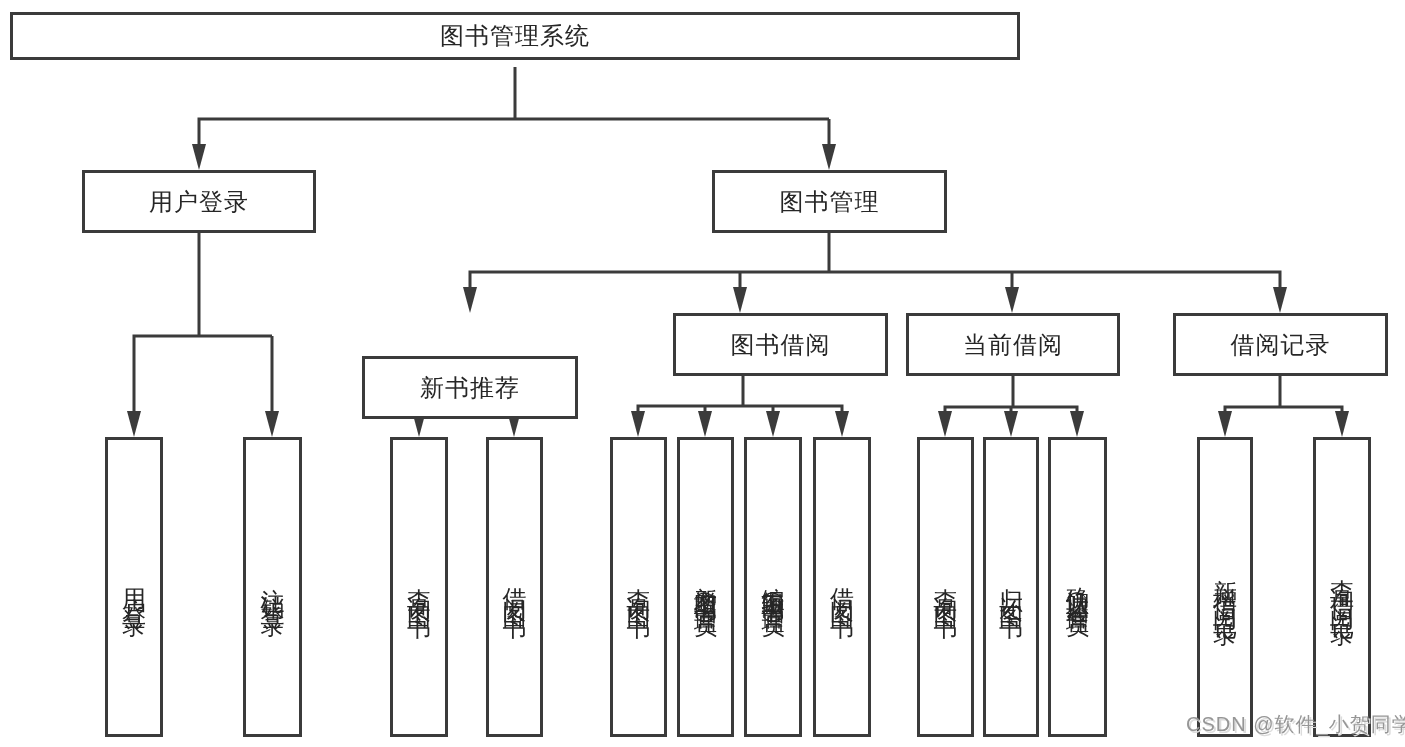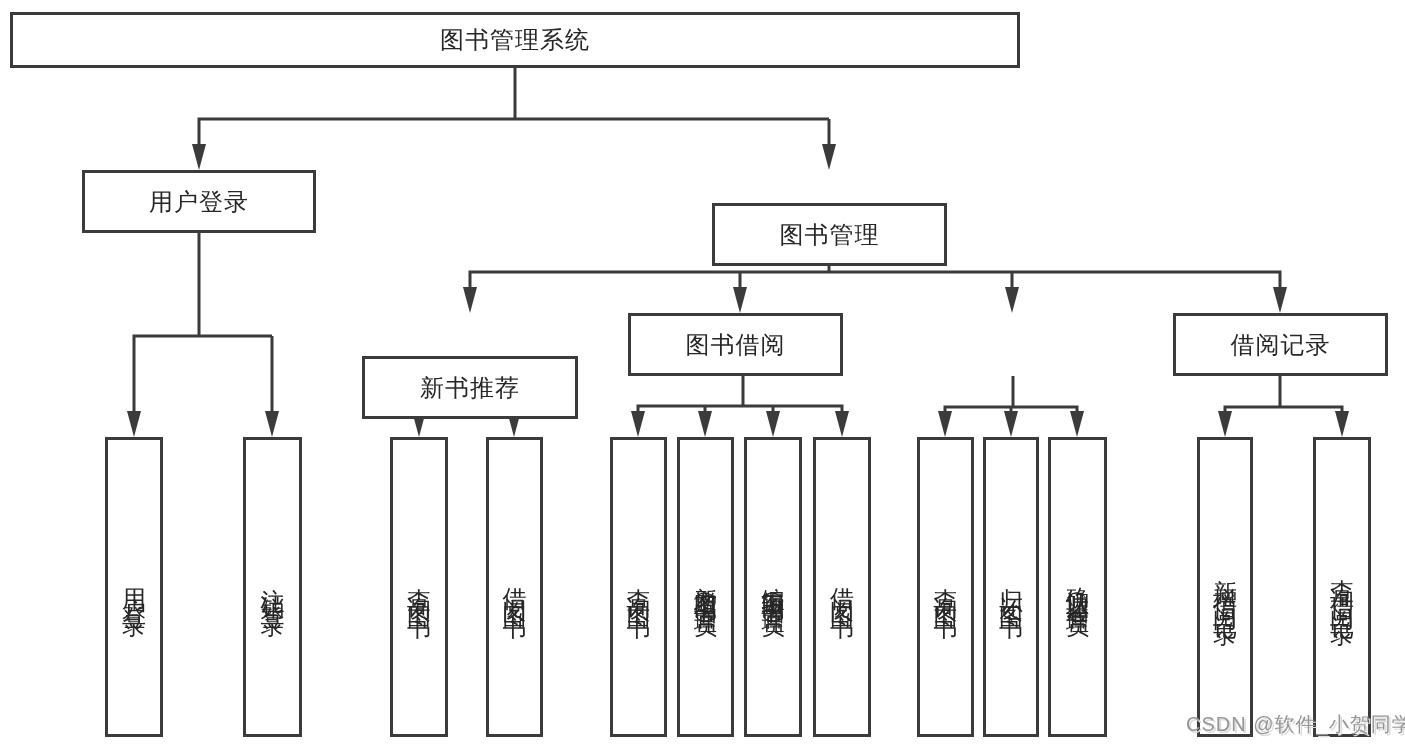--- a/index.html
+++ b/index.html
@@ -69,27 +69,28 @@
       <polygon fill="#3b3b3b" stroke="none" points="1004,411 1018,411 1011,437"></polygon>
       <polygon fill="#3b3b3b" stroke="none" points="1070,411 1084,411 1077,437"></polygon>
     </g>
     <g>
       <path d="M1280 376 V407 M1223.5 407 H1343.5 M1225 407 V419 M1342 407 V419"></path>
       <polygon fill="#3b3b3b" stroke="none" points="1218,411 1232,411 1225,437"></polygon>
       <polygon fill="#3b3b3b" stroke="none" points="1335,411 1349,411 1342,437"></polygon>
     </g>
   </svg>
 
-  <div class="box" style="left:10px;top:12px;width:1010px;height:56px;">图书管理系统</div>
+  <div class="box" style="left:10px;top:12px;width:1010px;height:48px;">图书管理系统</div>
 
   <div class="box" style="left:82px;top:170px;width:234px;height:63px;">用户登录</div>
-  <div class="box" style="left:712px;top:170px;width:235px;height:63px;margin-top:33px;">图书管理</div>
+  <div class="box" style="left:712px;top:170px;width:235px;height:63px;">图书管理</div>
 
   <div class="box" style="left:362px;top:313px;width:216px;height:63px;margin-top:43px;">新书推荐</div>
-  <div class="box" style="left:628px;top:313px;width:215px;height:63px;">图书借阅</div>
+  <div class="box" style="left:673px;top:313px;width:215px;height:63px;">图书借阅</div>
+  <div class="box" style="left:906px;top:313px;width:214px;height:63px;">当前借阅</div>
   <div class="box" style="left:1173px;top:313px;width:215px;height:63px;">借阅记录</div>
 
   <div class="vbox" style="left:105px;top:437px;width:58px;height:300px;">
     <span>用户登录</span>
   </div>
   <div class="vbox" style="left:243px;top:437px;width:59px;height:300px;">
     <span>注销登录</span>
   </div>
 
   <div class="vbox" style="left:390px;top:437px;width:58px;height:300px;">

